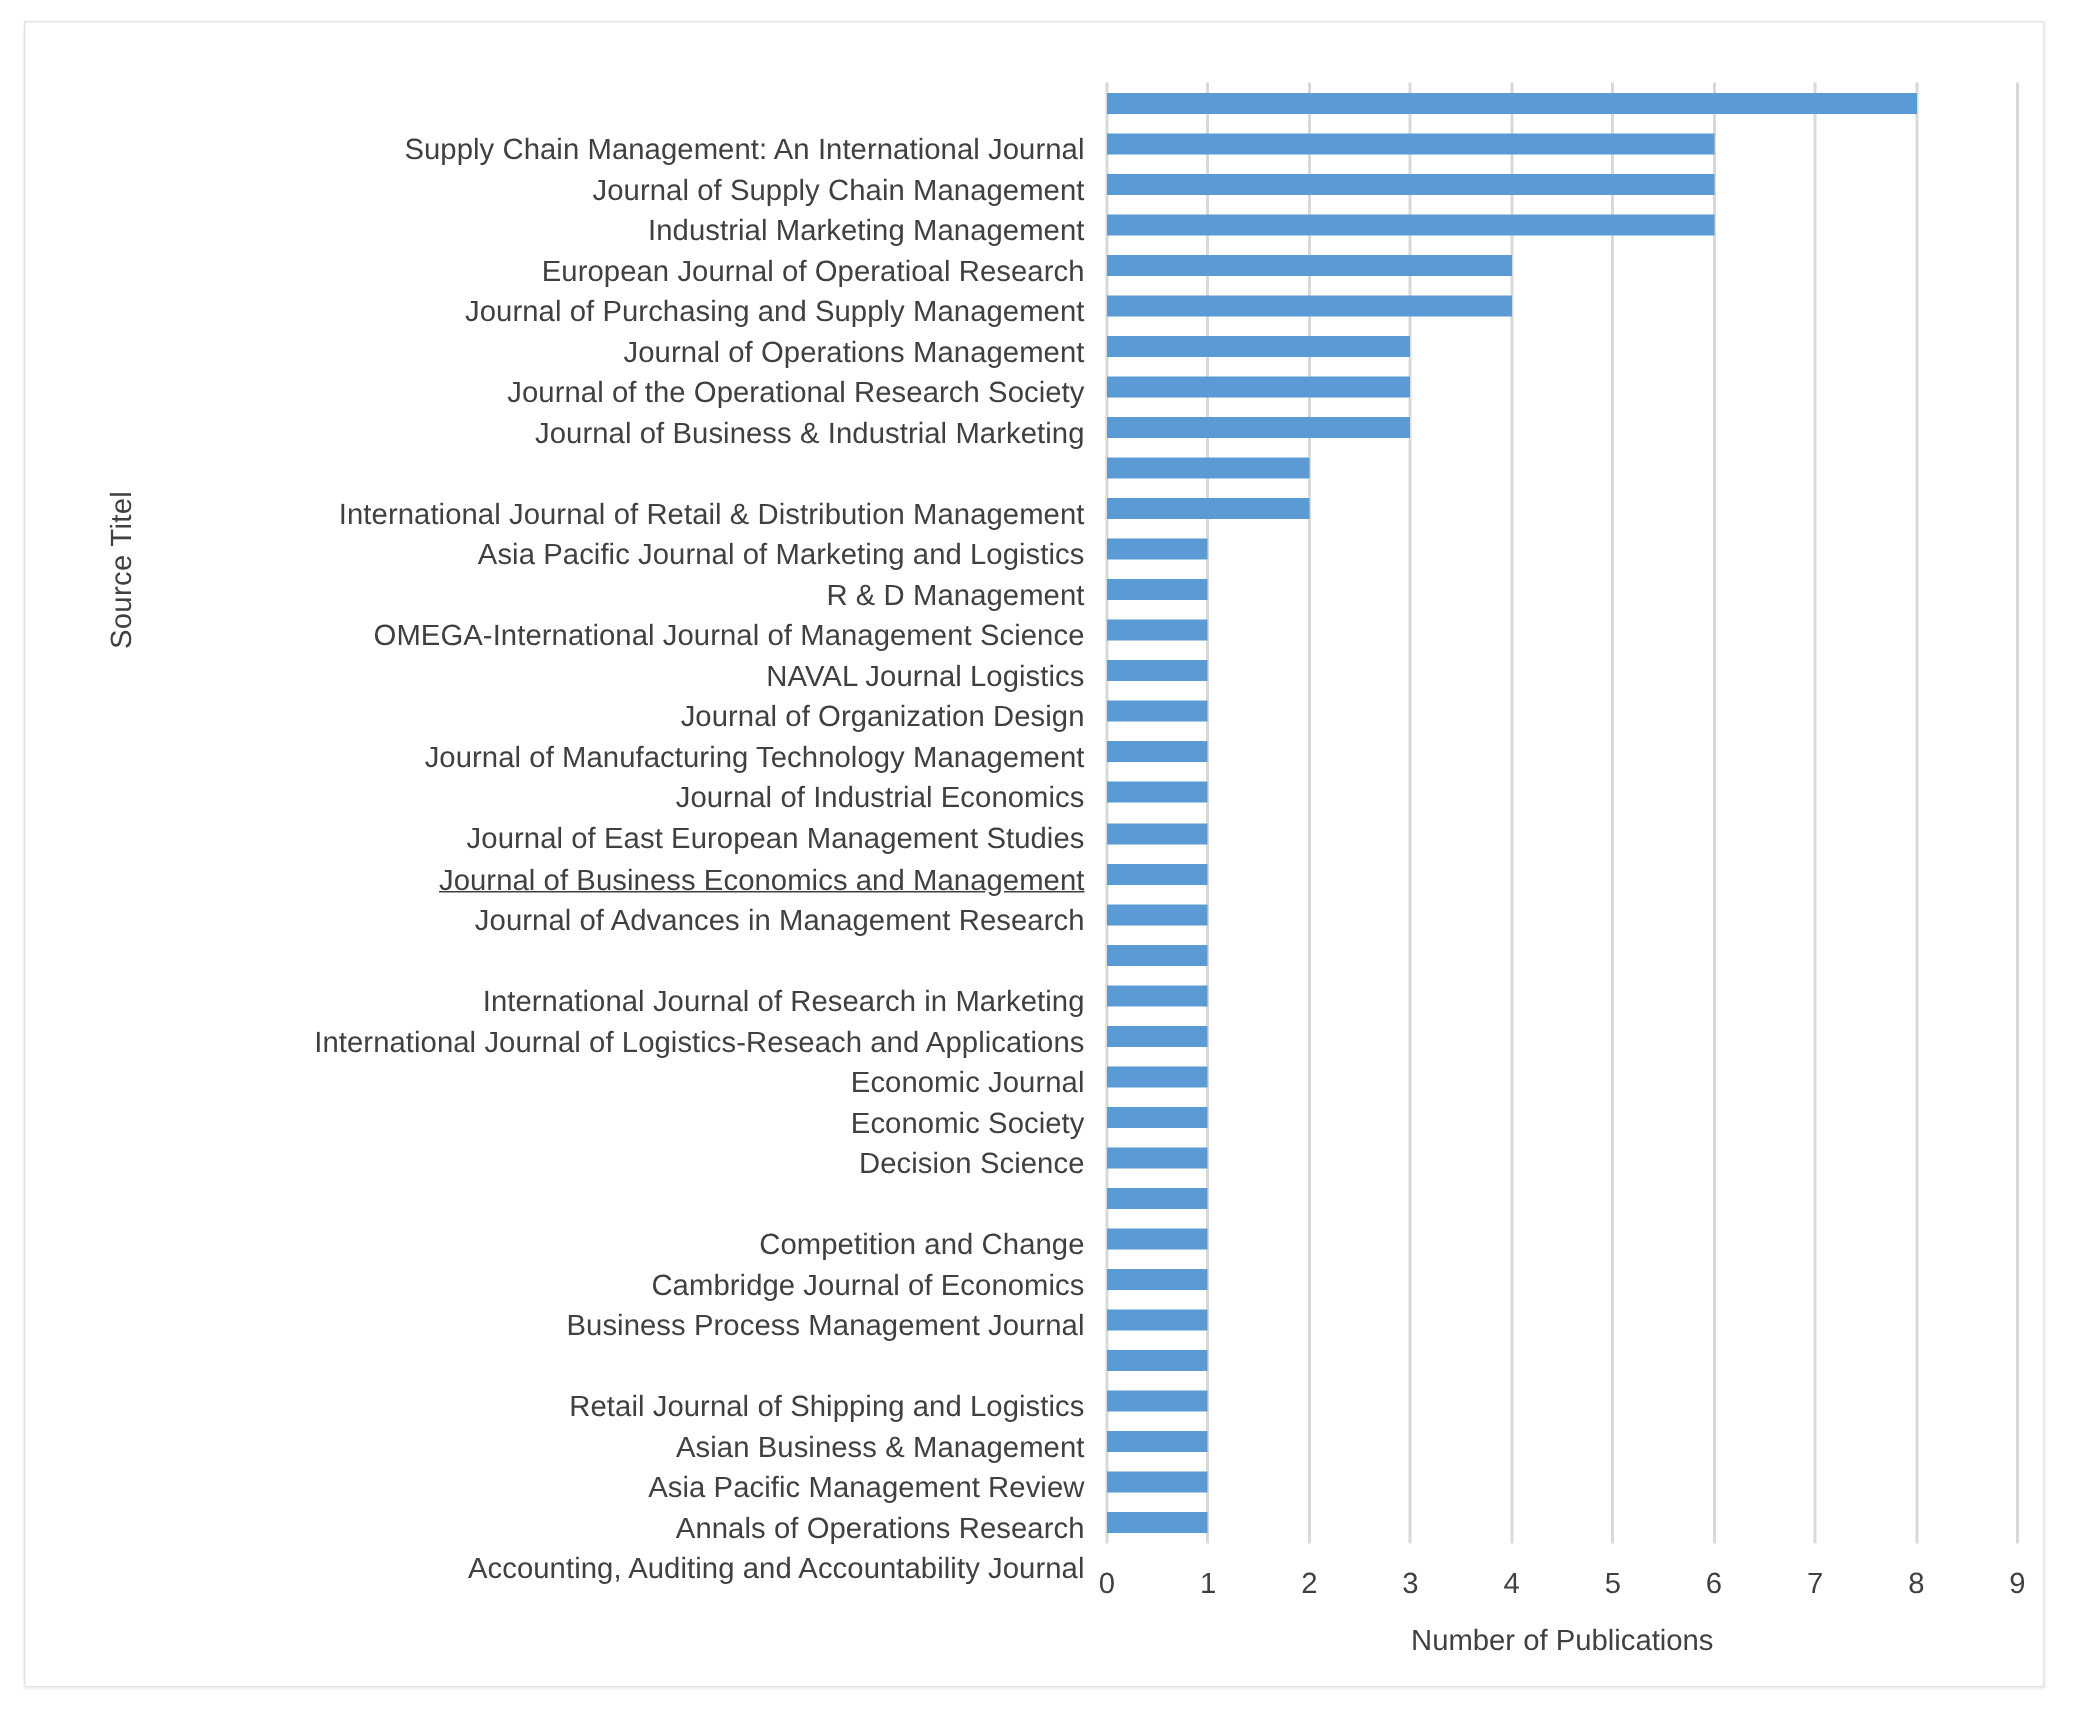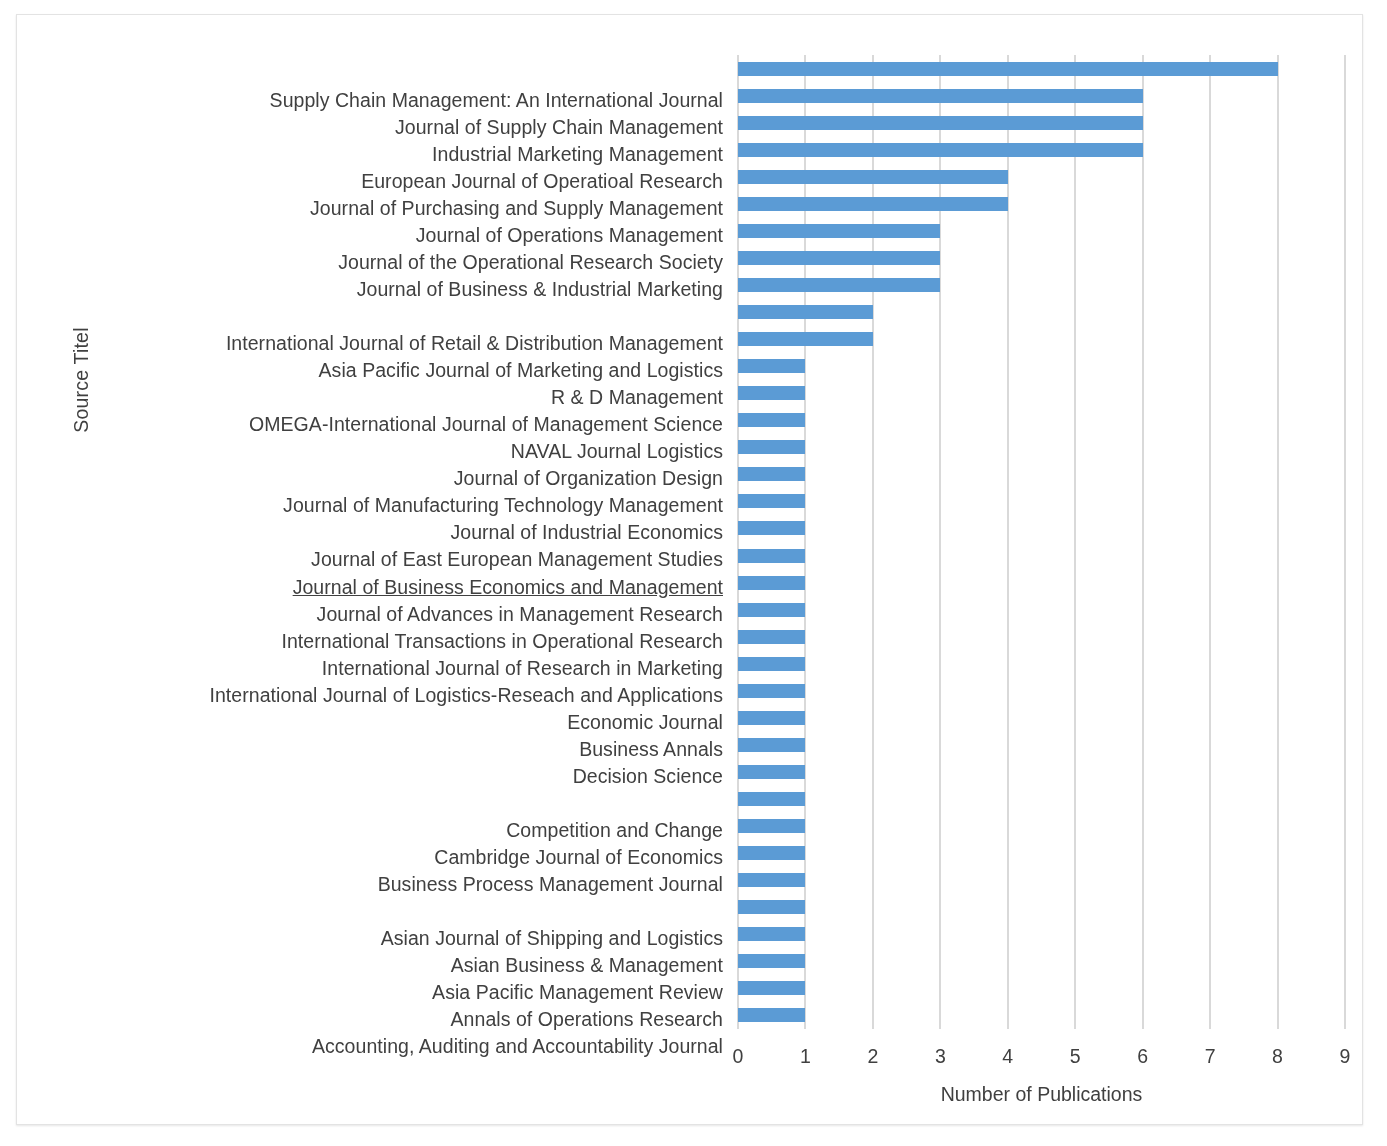--- a/index.html
+++ b/index.html
@@ -134,30 +134,29 @@
       <div class="cat-label" style="top: 274.083px;">Asia Pacific Journal of Marketing and Logistics</div>
       <div class="cat-label" style="top: 301.139px;">R &amp; D Management</div>
       <div class="cat-label" style="top: 328.194px;">OMEGA-International Journal of Management Science</div>
       <div class="cat-label" style="top: 355.25px;">NAVAL Journal Logistics</div>
       <div class="cat-label" style="top: 382.306px;">Journal of Organization Design</div>
       <div class="cat-label" style="top: 409.361px;">Journal of Manufacturing Technology Management</div>
       <div class="cat-label" style="top: 436.417px;">Journal of Industrial Economics</div>
       <div class="cat-label" style="top: 463.472px;">Journal of East European Management Studies</div>
       <div class="cat-label" style="top: 490.528px; text-decoration: underline;">Journal of Business Economics and Management</div>
       <div class="cat-label" style="top: 517.583px;">Journal of Advances in Management Research</div>
-      <div class="cat-label" style="top: 544.639px;">International Transactions in Operational Research</div>
       <div class="cat-label" style="top: 571.694px;">International Journal of Research in Marketing</div>
       <div class="cat-label" style="top: 598.75px;">International Journal of  Logistics-Reseach and Applications</div>
       <div class="cat-label" style="top: 625.806px;">Economic Journal</div>
-      <div class="cat-label" style="top: 652.861px;">Business Annals</div>
+      <div class="cat-label" style="top: 652.861px;">Economic Society</div>
       <div class="cat-label" style="top: 679.917px;">Decision Science</div>
       <div class="cat-label" style="top: 734.028px;">Competition and Change</div>
       <div class="cat-label" style="top: 761.083px;">Cambridge Journal of Economics</div>
       <div class="cat-label" style="top: 788.139px;">Business Process Management Journal</div>
-      <div class="cat-label" style="top: 842.25px;">Asian Journal of Shipping and Logistics</div>
+      <div class="cat-label" style="top: 842.25px;">Retail Journal of Shipping and Logistics</div>
       <div class="cat-label" style="top: 869.306px;">Asian Business &amp; Management</div>
       <div class="cat-label" style="top: 896.361px;">Asia Pacific Management Review</div>
       <div class="cat-label" style="top: 923.417px;">Annals of Operations Research</div>
       <div class="cat-label" style="top: 950.472px;">Accounting, Auditing and Accountability Journal</div>
     </div>
 
   <div id="plot-area">
       <div class="gridline" style="left: -1px;"></div>
       <div class="gridline" style="left: 66.4444px;"></div>
       <div class="gridline" style="left: 133.889px;"></div>

